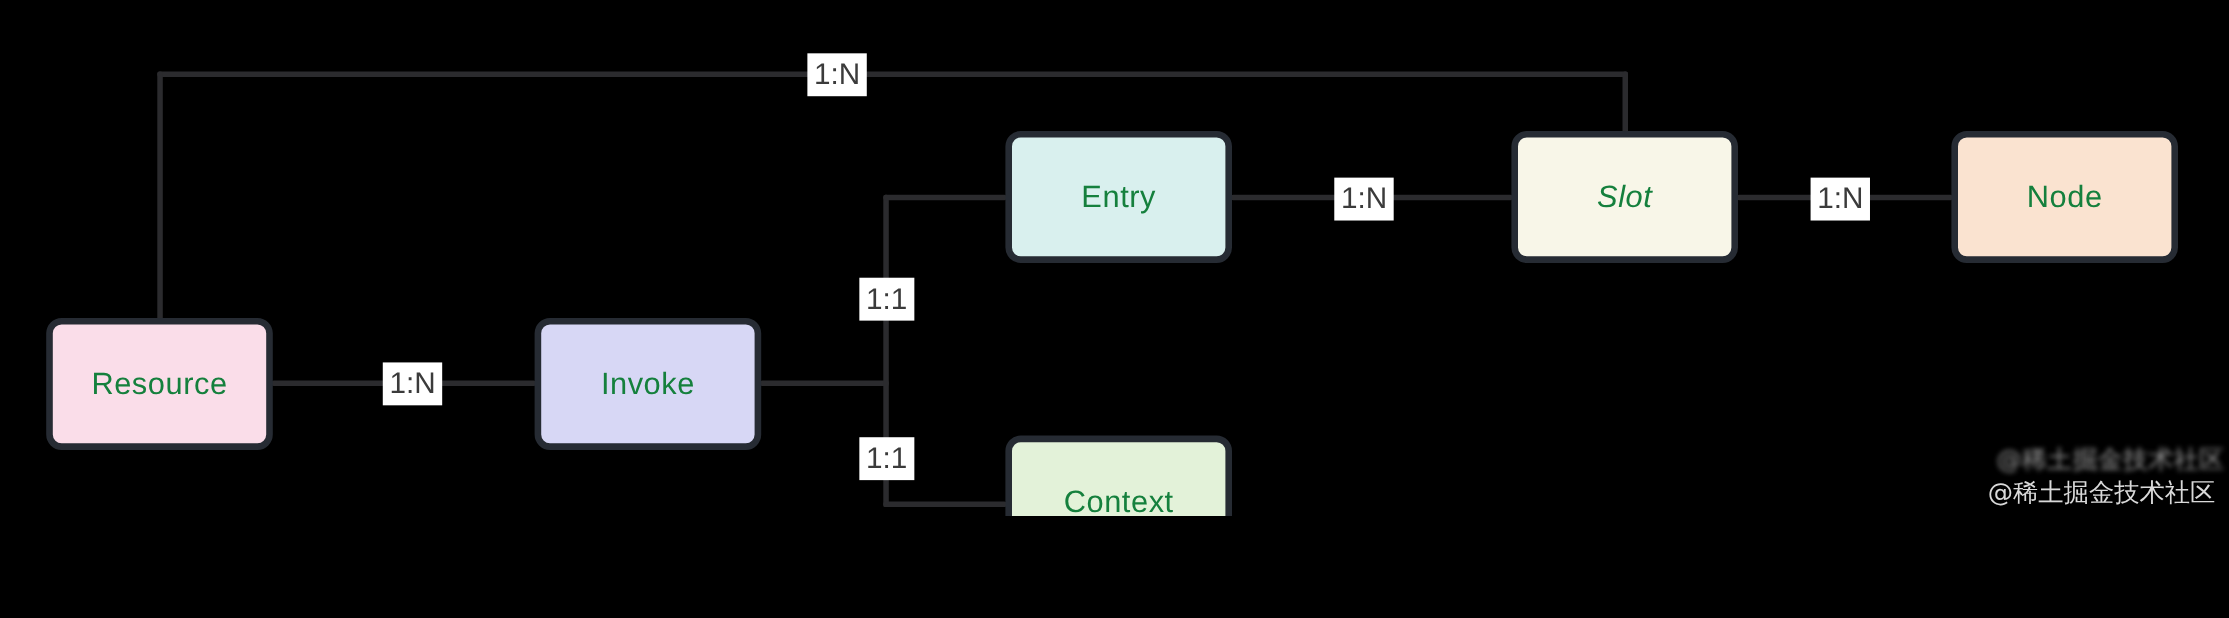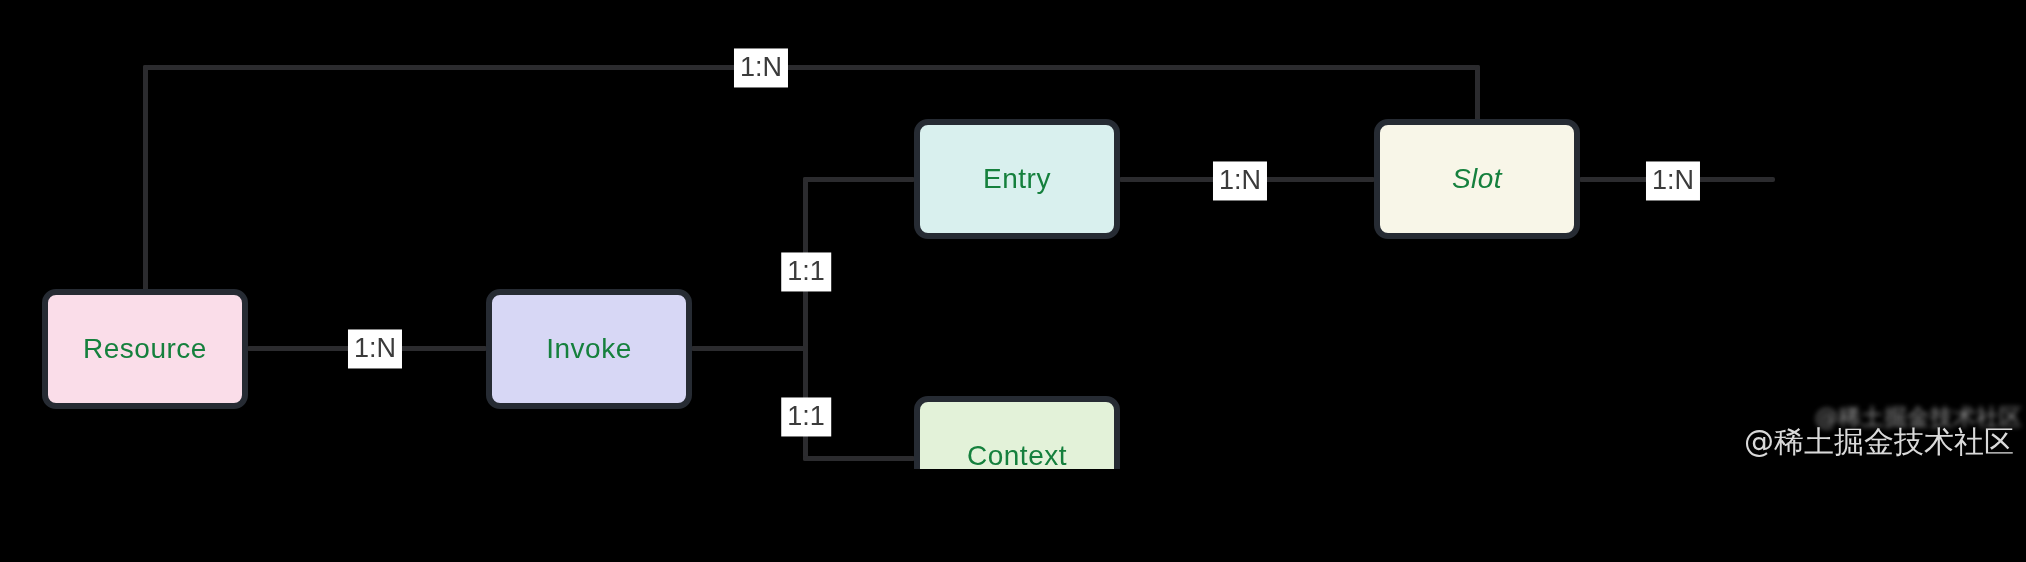--- a/index.html
+++ b/index.html
@@ -78,21 +78,21 @@
   .lbl-inv-ctx    { left: 806px;  top: 417px; }
   .lbl-entry-slot { left: 1240px; top: 181px; }
   .lbl-slot-node  { left: 1673px; top: 181px; }
 
   
   .watermark {
     position: absolute;
     right: 12px;
     bottom: 6px;
     color: #d9d9d9;
-    font-size: 30px;
+    font-size: 23px;
     font-family: "DejaVu Sans", sans-serif;
     white-space: nowrap;
   }
   .watermark-ghost {
     position: absolute;
     right: 4px;
     bottom: 36px;
     color: #c6c6c6;
     opacity: 0.75;
     filter: blur(2.5px);
@@ -132,17 +132,20 @@
   </div>
   <div class="node-box fill-entry">
     <span class="node-label">Entry</span>
   </div>
   <div class="node-box fill-context">
     <span class="node-label">Context</span>
   </div>
   <div class="node-box fill-slot">
     <span class="node-label">Slot</span>
   </div>
+  <div class="node-box fill-node">
+    <span class="node-label">Node</span>
+  </div>
 
   <div class="watermark-ghost">@稀土掘金技术社区</div>
   <div class="watermark">@稀土掘金技术社区</div>
 
 </div>
 
 </body></html>

